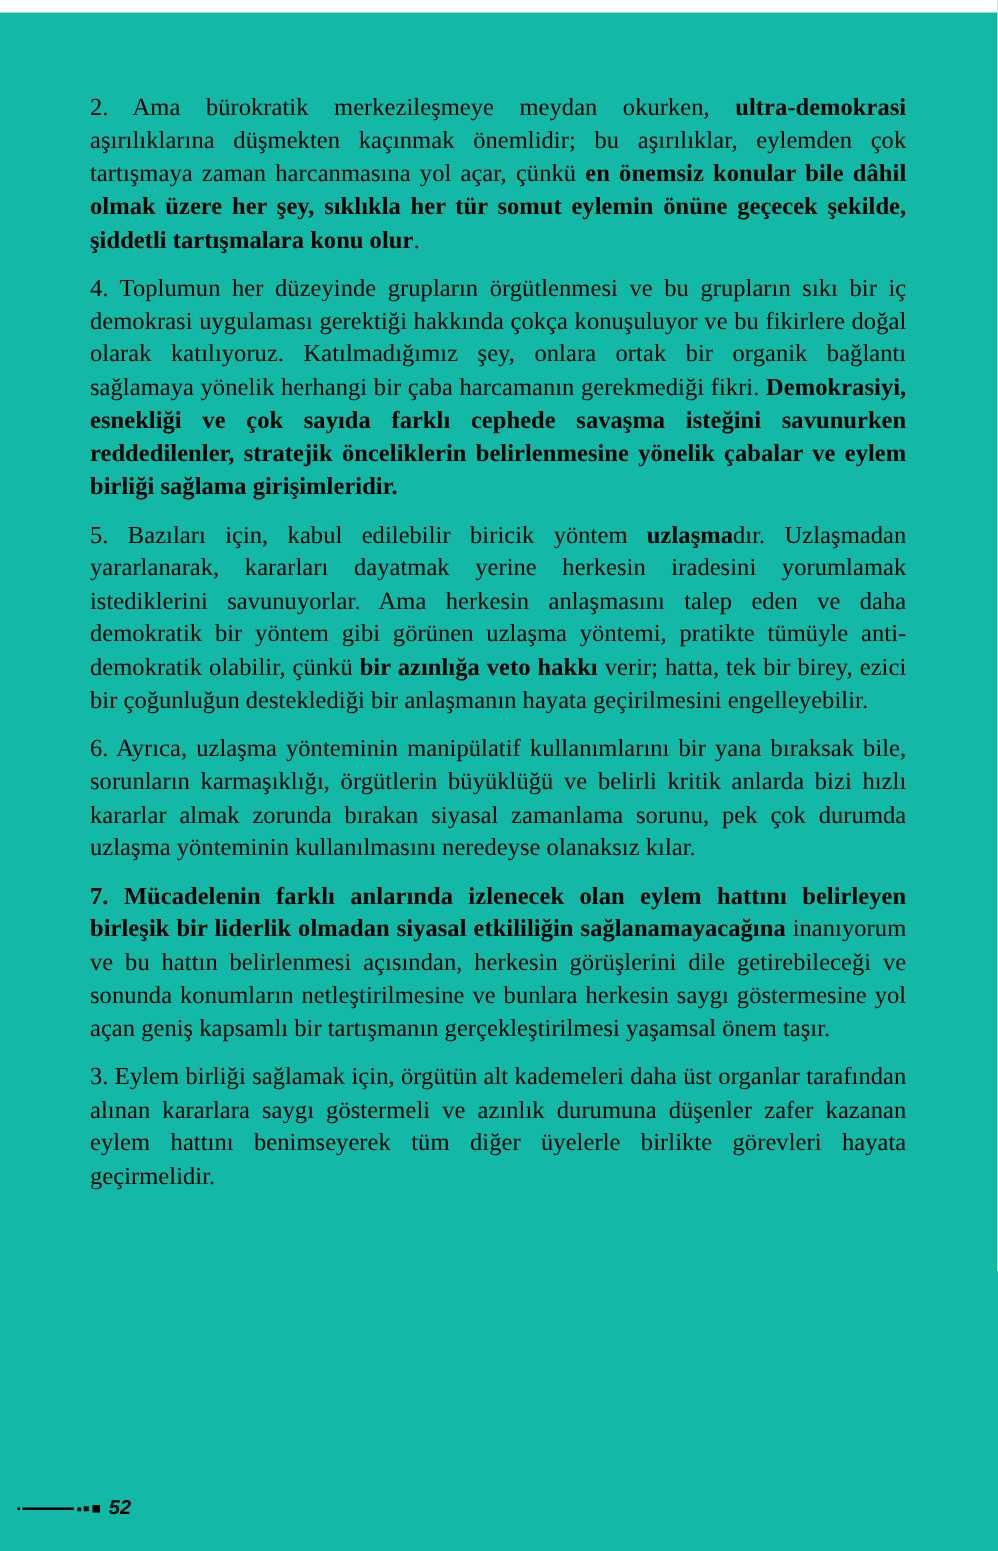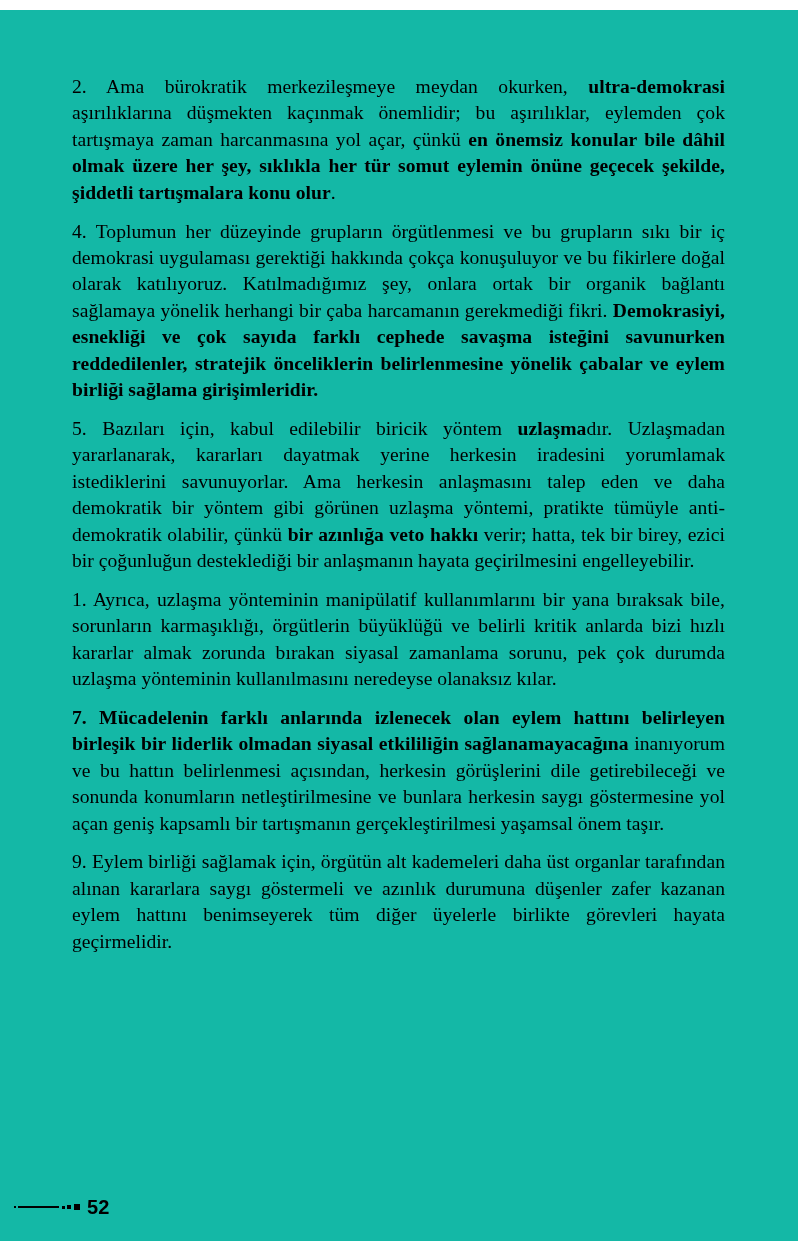--- a/index.html
+++ b/index.html
@@ -94,39 +94,40 @@
   .rule-sq-c {
     width: 6.5px;
     height: 6.5px;
     background: #000;
     margin-left: 2.5px;
     flex: none;
   }
   .folio {
     font-family: "Liberation Sans", "DejaVu Sans", sans-serif;
     font-weight: 700;
-    font-size: 20px;
+    font-size: 16px;
     line-height: 1;
     margin-left: 7px;
     letter-spacing: 0.2px;
     color: #000;
+    font-style: italic;
   }
 </style>
 </head>
 <body>
 
 <div class="page">
 
   <div class="text-column">
     <p class="para"><span>2. Ama bürokratik merkezileşmeye meydan okurken, </span><b>ultra-demok­rasi</b><span> aşırılıklarına düşmekten kaçınmak önemlidir; bu aşırılıklar, eylemden çok tartışmaya zaman harcanmasına yol açar, çünkü </span><b>en önemsiz konular bile dâhil olmak üzere her şey, sıklıkla her tür somut eylemin önüne geçecek şekilde, şiddetli tartışmalara konu olur</b><span>.</span></p>
     <p class="para"><span>4. Toplumun her düzeyinde grupların örgütlenmesi ve bu grupların sıkı bir iç demokrasi uygulaması gerektiği hakkında çokça konuşuluyor ve bu fikirlere doğal olarak katılıyoruz. Katılmadığımız şey, onlara ortak bir organik bağlantı sağlamaya yönelik herhangi bir çaba harcamanın gerekmediği fikri. </span><b>Demokrasiyi, esnekliği ve çok sayıda farklı cephede savaşma isteğini savunurken reddedilenler, stratejik önceliklerin belirlenmesine yönelik çabalar ve eylem birliği sağlama girişimleridir.</b></p>
     <p class="para"><span>5. Bazıları için, kabul edilebilir biricik yöntem </span><b>uzlaşma</b><span>dır. Uzlaşmadan yararlanarak, kararları dayatmak yerine herkesin iradesini yorumlamak istediklerini savunuyorlar. Ama herkesin anlaşmasını talep eden ve daha demokratik bir yöntem gibi görünen uzlaşma yöntemi, pratikte tümüyle anti-demokratik olabilir, çünkü </span><b>bir azın­lığa veto hakkı</b><span> verir; hatta, tek bir birey, ezici bir çoğunluğun desteklediği bir anlaşmanın hayata geçirilmesini engelleyebilir.</span></p>
-    <p class="para"><span>1. Ayrıca, uzlaşma yönteminin manipülatif kullanımlarını bir yana bıraksak bile, sorunların karmaşıklığı, örgütlerin büyüklüğü ve belirli kritik anlarda bizi hızlı kararlar almak zorunda bırakan siyasal zamanlama sorunu, pek çok durumda uzlaşma yönteminin kullanılmasını neredeyse olanaksız kılar.</span></p>
+    <p class="para"><span>6. Ayrıca, uzlaşma yönteminin manipülatif kullanımlarını bir yana bıraksak bile, sorunların karmaşıklığı, örgütlerin büyüklüğü ve belirli kritik anlarda bizi hızlı kararlar almak zorunda bırakan siyasal zamanlama sorunu, pek çok durumda uzlaşma yönteminin kullanılmasını neredeyse olanaksız kılar.</span></p>
     <p class="para"><b>7. Mücadelenin farklı anlarında izlenecek olan eylem hattını belirleyen birleşik bir liderlik olmadan siyasal etkililiğin sağlanamayaca­ğına</b><span> inanıyorum ve bu hattın belirlenmesi açısından, herkesin görüşlerini dile getirebileceği ve sonunda konumların netleştirilmesine ve bunlara herkesin saygı göstermesine yol açan geniş kapsamlı bir tartışmanın gerçekleştirilmesi yaşamsal önem taşır.</span></p>
-    <p class="para"><span>9. Eylem birliği sağlamak için, örgütün alt kademeleri daha üst organlar tarafından alınan kararlara saygı göstermeli ve azınlık durumuna düşenler zafer kazanan eylem hattını benimseyerek tüm diğer üyelerle birlikte görevleri hayata geçirmelidir.</span></p>
+    <p class="para"><span>3. Eylem birliği sağlamak için, örgütün alt kademeleri daha üst organlar tarafından alınan kararlara saygı göstermeli ve azınlık durumuna düşenler zafer kazanan eylem hattını benimseyerek tüm diğer üyelerle birlikte görevleri hayata geçirmelidir.</span></p>
   </div>
 
   <div class="footer">
     <div class="rule-wrap">
       <span class="rule-dot"></span>
       <span class="rule-line"></span>
       <span class="rule-sq-a"></span>
       <span class="rule-sq-b"></span>
       <span class="rule-sq-c"></span>
     </div>

